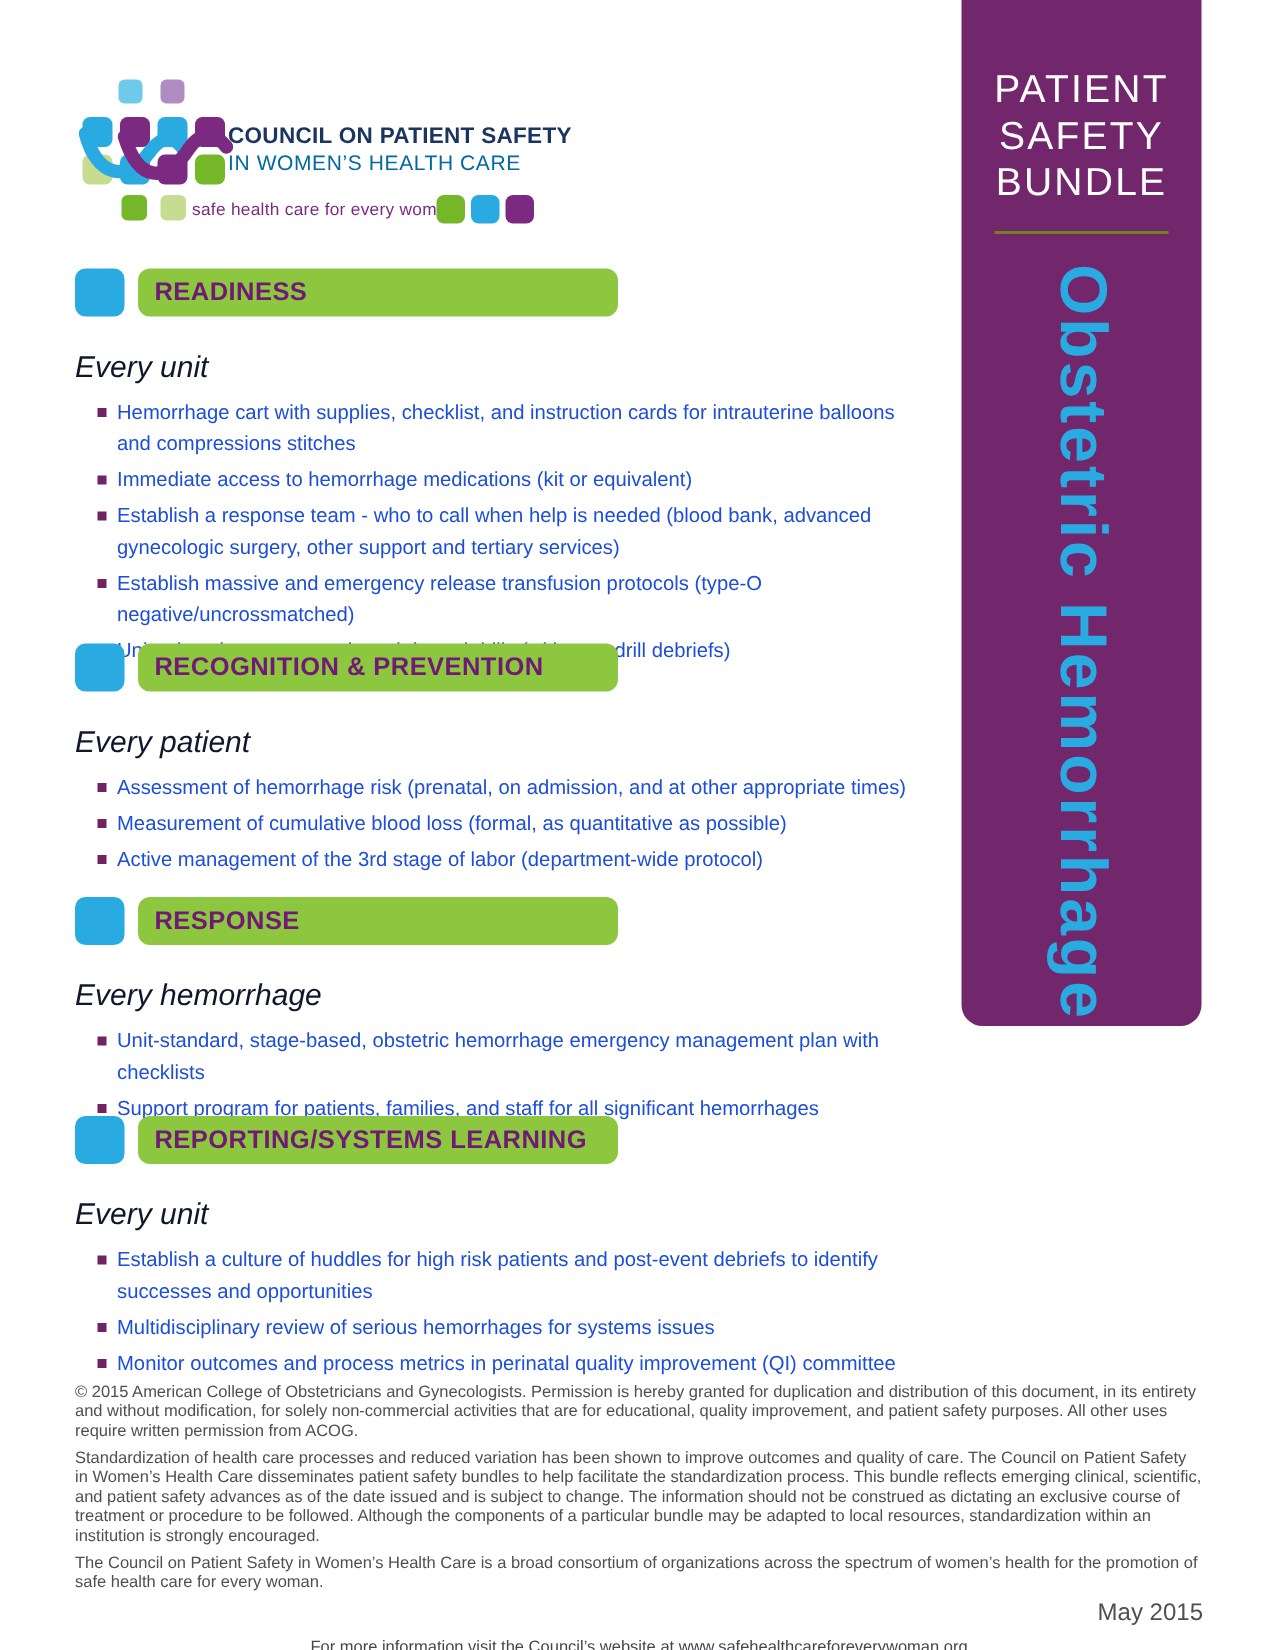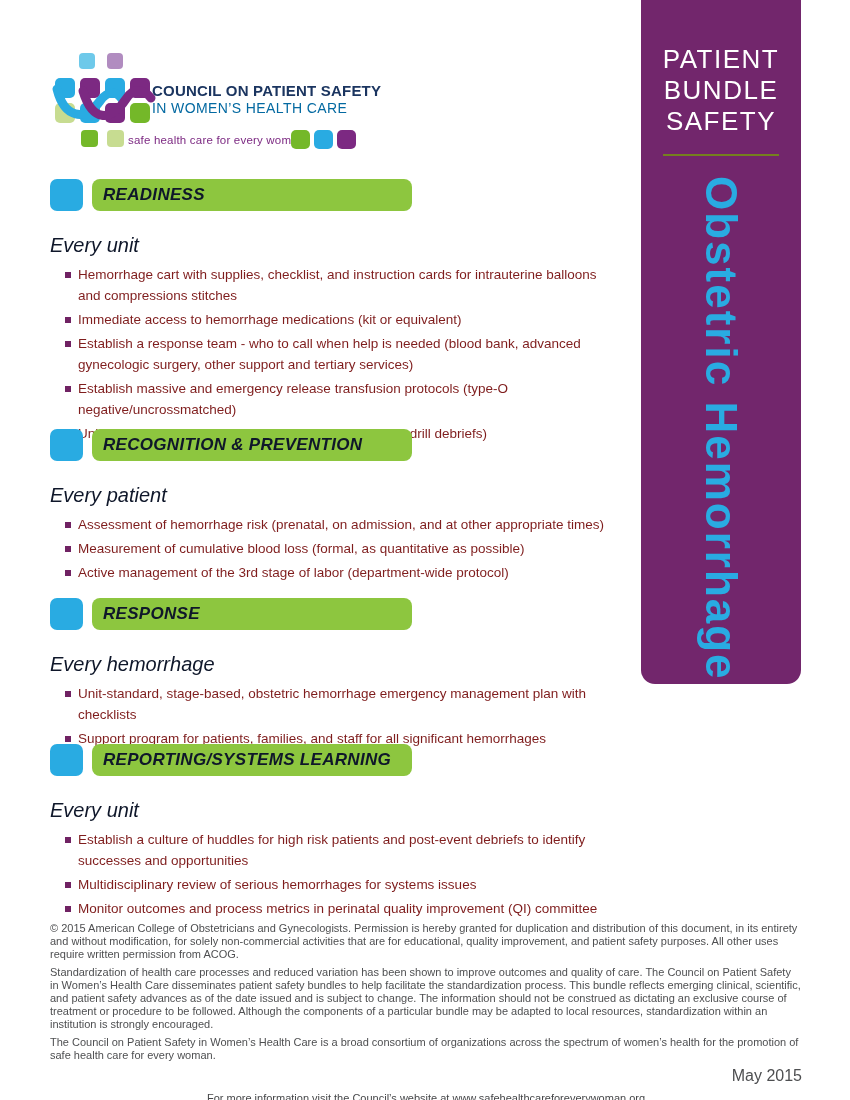--- a/index.html
+++ b/index.html
@@ -23,24 +23,24 @@
   .banner-divider{width:116px;height:2px;background:#75801f;margin:17px auto 0 auto;}
   .banner-topic{
     position:absolute;top:176px;left:50%;transform:translateX(-50%);
     writing-mode:vertical-rl;font-size:44px;font-weight:bold;color:#29abe2;letter-spacing:2px;white-space:nowrap;
   }
   
   .sec{position:absolute;left:50px;width:572px;}
   .sec-head{display:flex;height:32px;}
   .chip{width:33px;height:32px;background:#29abe2;border-radius:7px;flex:0 0 auto;}
   .bar{width:309px;height:32px;background:#8dc63f;border-radius:8px;margin-left:9px;
-       color:#0f172a;font-weight:bold;font-size:17px;line-height:32px;padding-left:11px;letter-spacing:.3px;font-style:italic;}
+       color:#701a75;font-weight:bold;font-size:17px;line-height:32px;padding-left:11px;letter-spacing:.3px;}
   .scope{margin-top:23px;font-style:italic;font-size:20px;color:#0f172a;}
   .sec ul{margin:7px 0 0 0;padding:0 0 0 15px;list-style:none;}
-  .sec li{position:relative;padding-left:13px;margin-bottom:3px;font-size:13.5px;line-height:21px;color:#7f1d1d;max-width:545px;}
+  .sec li{position:relative;padding-left:13px;margin-bottom:3px;font-size:13.5px;line-height:21px;color:#1d4ed8;max-width:545px;}
   .blt{position:absolute;left:0;top:8px;width:6px;height:6px;background:#702263;}
   
   .footer{position:absolute;left:50px;top:922px;width:752px;color:#4e4f51;}
   .footer p{margin:0 0 5px 0;font-size:11px;line-height:13px;}
   .date{text-align:right;font-size:16px;margin-top:2px;}
   .info{text-align:center;font-size:11px;margin-top:7px;color:#454648;}
 </style>
 </head>
 <body>
 
@@ -67,22 +67,22 @@
     <div class="org2">IN WOMEN’S HEALTH CARE</div>
     <div class="tagline">safe health care for every woman</div>
     <div class="sq c-green" style="left:241px;top:85px;width:19px;height:19px;"></div>
     <div class="sq c-blue" style="left:264px;top:85px;width:19px;height:19px;"></div>
     <div class="sq c-purple" style="left:287px;top:85px;width:19px;height:19px;"></div>
   </div>
 
   <div class="banner">
     <div class="banner-title">
       <div>PATIENT</div>
+      <div>SAFETY</div>
       <div>BUNDLE</div>
-      <div>SAFETY</div>
     </div>
     <div class="banner-divider"></div>
     <div class="banner-topic">Obstetric Hemorrhage</div>
   </div>
 
   <section class="sec" style="top:179px;">
     <div class="sec-head">
       <div class="chip"></div>
       <div class="bar">READINESS</div>
     </div>

